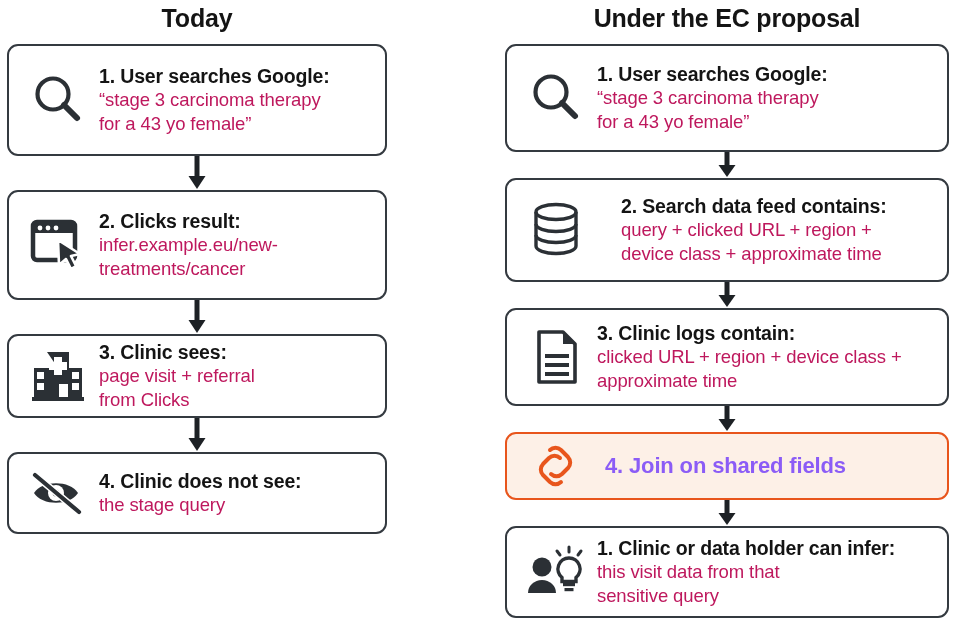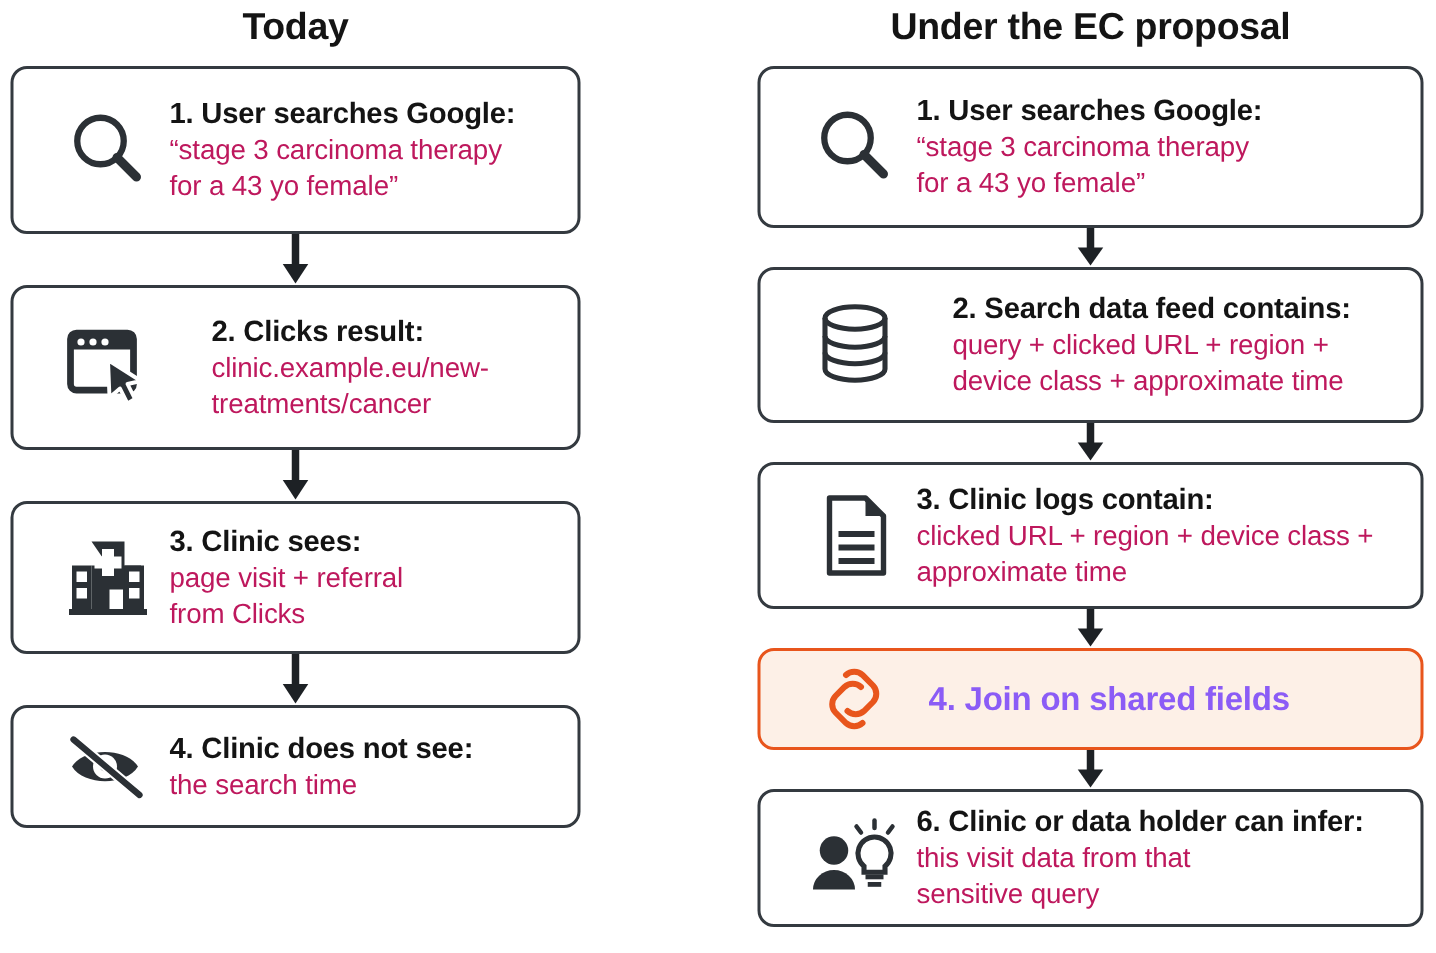--- a/index.html
+++ b/index.html
@@ -34,21 +34,21 @@
     line-height: 36px;
   }
 
   .step {
     position: relative;
     border: 2.2px solid #343a40;
     border-radius: 11px;
     background: #ffffff;
     display: flex;
     align-items: center;
-    padding: 8px 12px 8px 24px;
+    padding: 8px 12px 8px 10px;
   }
   .step.highlight {
     border-color: #E8551C;
     background: #FDF0E7;
     border-width: 2.6px;
   }
 
   .step-icon {
     flex: 0 0 78px;
     width: 78px;
@@ -89,22 +89,22 @@
   .arrow {
     flex: 0 0 auto;
     display: flex;
     justify-content: center;
     align-items: center;
   }
   .arrow svg { display: block; }
 
   
   .left .step.s1 { height: 112px; }
-  .left .step.s2 { height: 110px; gap: 28px; }
-  .left .step.s3 { height: 102px; }
+  .left .step.s2 { height: 110px; }
+  .left .step.s3 { height: 84px; }
   .left .step.s4 { height: 82px;  }
   .left .arrow   { height: 34px;  }
 
   
   .right .step.r1 { height: 108px; }
   .right .step.r2 { height: 104px; gap: 24px; }
   .right .step.r3 { height: 98px;  }
   .right .step.r4 { height: 68px;  }
   .right .step.r5 { height: 92px;  }
   .right .arrow   { height: 26px;  }
@@ -144,21 +144,21 @@
           <rect x="5" y="6" width="42" height="38" rx="4" fill="none" stroke="#2b3035" stroke-width="4.5"></rect>
           <path d="M5 10 a4 4 0 0 1 4-4 h34 a4 4 0 0 1 4 4 v7 h-42 z" fill="#2b3035"></path>
           <circle cx="12" cy="12" r="2.4" fill="#ffffff"></circle>
           <circle cx="20" cy="12" r="2.4" fill="#ffffff"></circle>
           <circle cx="28" cy="12" r="2.4" fill="#ffffff"></circle>
           <path d="M30 24 L52 38 L43 40 L48 50 L43 53 L38 43 L31 49 Z" fill="#2b3035" stroke="#ffffff" stroke-width="2.6" stroke-linejoin="round"></path>
         </svg>
       </div>
       <div class="step-body">
         <div class="step-title">2. Clicks result:</div>
-        <div class="step-detail">clinic.example.eu/new-
+        <div class="step-detail">infer.example.eu/new-
 treatments/cancer</div>
       </div>
     </div>
 
     <div class="arrow">
       <svg width="22" height="34" viewBox="0 0 22 34">
         <line x1="11" y1="0" x2="11" y2="22" stroke="#1d2125" stroke-width="5"></line>
         <polygon points="11,33 2.5,20 19.5,20" fill="#1d2125"></polygon>
       </svg>
     </div>
@@ -197,21 +197,21 @@
         <svg width="58" height="50" viewBox="0 0 58 50">
           <path d="M5 25 C13 12, 41 12, 49 25 C41 38, 13 38, 5 25 Z" fill="#2b3035"></path>
           <circle cx="27" cy="25" r="8" fill="#ffffff"></circle>
           <circle cx="27" cy="25" r="3.4" fill="#2b3035"></circle>
           <line x1="6" y1="7" x2="50" y2="44" stroke="#ffffff" stroke-width="7" stroke-linecap="round"></line>
           <line x1="6" y1="7" x2="50" y2="44" stroke="#2b3035" stroke-width="4.2" stroke-linecap="round"></line>
         </svg>
       </div>
       <div class="step-body">
         <div class="step-title">4. Clinic does not see:</div>
-        <div class="step-detail">the search time</div>
+        <div class="step-detail">the stage query</div>
       </div>
     </div>
   </div>
 
   <div class="column right">
     <div class="col-title">Under the EC proposal</div>
 
     <div class="step r1">
       <div class="step-icon">
         <svg width="58" height="58" viewBox="0 0 58 58">
@@ -308,20 +308,20 @@
           <path d="M3 48 a14 13 0 0 1 28 0 z" fill="#2b3035"></path>
           <path d="M44 13 a11 11 0 0 0 -7 19.5 v4 h14 v-4 a11 11 0 0 0 -7 -19.5 z" fill="none" stroke="#2b3035" stroke-width="3.4"></path>
           <rect x="38" y="38" width="12" height="3.2" fill="#2b3035"></rect>
           <rect x="39.5" y="43" width="9" height="3.2" fill="#2b3035"></rect>
           <line x1="44" y1="2" x2="44" y2="7" stroke="#2b3035" stroke-width="3" stroke-linecap="round"></line>
           <line x1="32" y1="6" x2="35" y2="10" stroke="#2b3035" stroke-width="3" stroke-linecap="round"></line>
           <line x1="56" y1="6" x2="53" y2="10" stroke="#2b3035" stroke-width="3" stroke-linecap="round"></line>
         </svg>
       </div>
       <div class="step-body">
-        <div class="step-title">6. Clinic or data holder can infer:</div>
+        <div class="step-title">1. Clinic or data holder can infer:</div>
         <div class="step-detail">this visit data from that
 sensitive query</div>
       </div>
     </div>
   </div>
 
 </div>
 
 </body></html>

